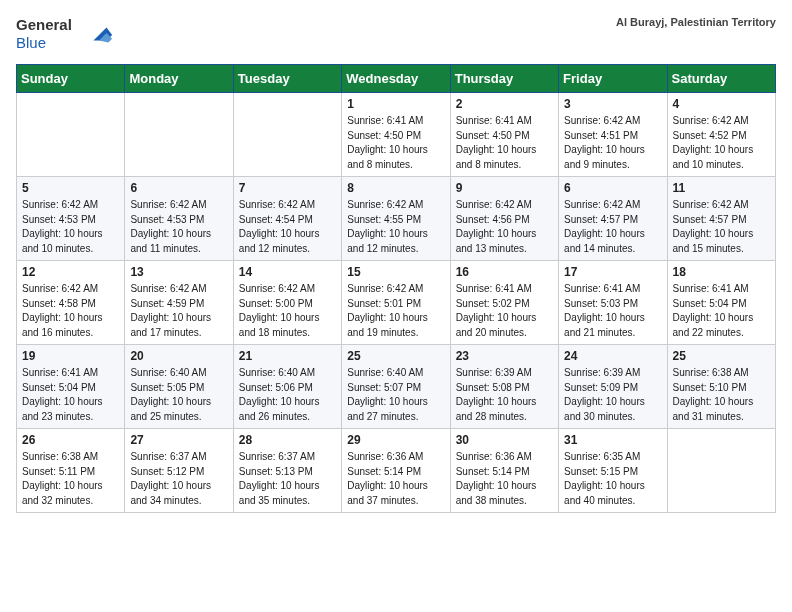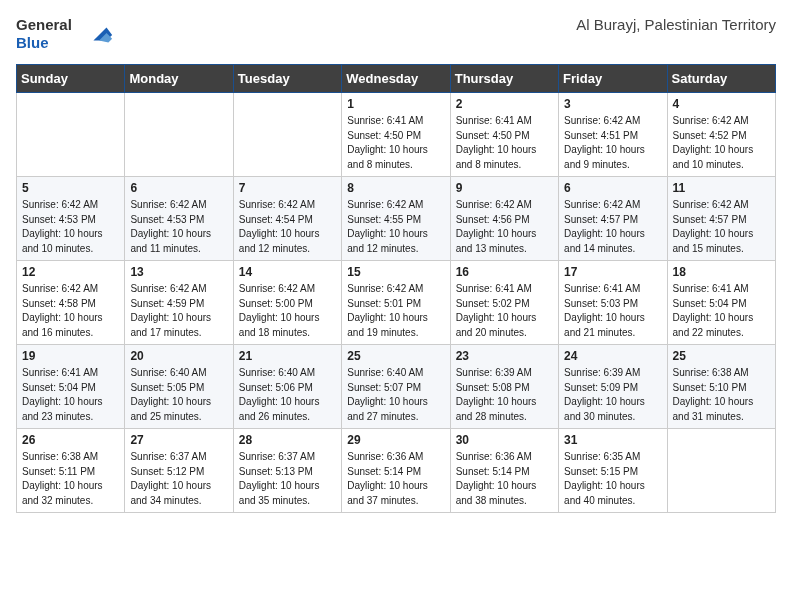--- a/index.html
+++ b/index.html
@@ -15,46 +15,46 @@
       justify-content: space-between;
       align-items: flex-start;
       margin-bottom: 12px;
     }
     .logo {
       display: flex;
       align-items: center;
       gap: 12px;
     }
     .logo-text-general { color: #333; font-size: 15px; font-weight: bold; }
-    .logo-text-blue { color: #1a5fb4; font-size: 15px; font-weight: bold; }
+    .logo-text-blue { color: #1a5fb4; font-size: 15px; font-weight: normal; }
     .logo-icon {
       width: 28px;
       height: 28px;
       margin-left: 2px;
     }
     .title-block {
       text-align: right;
     }
     .title-block h1 {
       font-size: 32px;
       font-weight: bold;
       color: #222;
     }
     .title-block h2 {
-      font-size: 15px;
-      font-weight: normal;
+      font-size: 11px;
+      font-weight: bold;
       color: #444;
     }
     .calendar {
       width: 100%;
       border-collapse: collapse;
       border: 1px solid #ccc;
     }
     .calendar th {
-      background-color: #404040;
+      background-color: #15803d;
       color: #fff;
       font-size: 13px;
       padding: 6px 4px;
       text-align: left;
       border: 1px solid #1a4f8f;
     }
     .calendar td {
       vertical-align: top;
       border: 1px solid #ccc;
       padding: 4px 5px;

